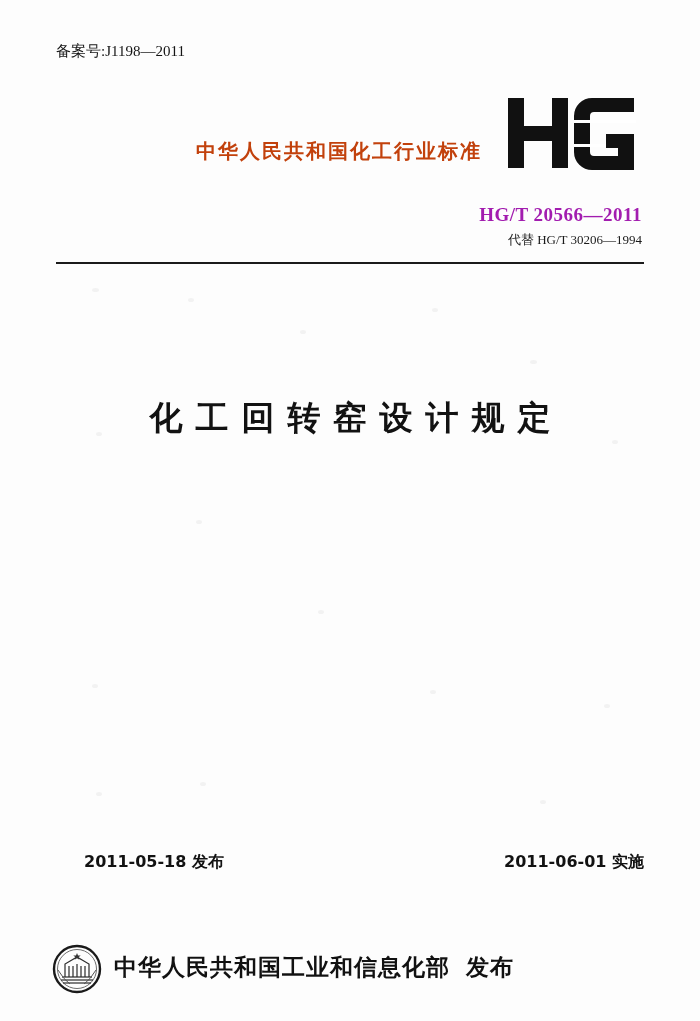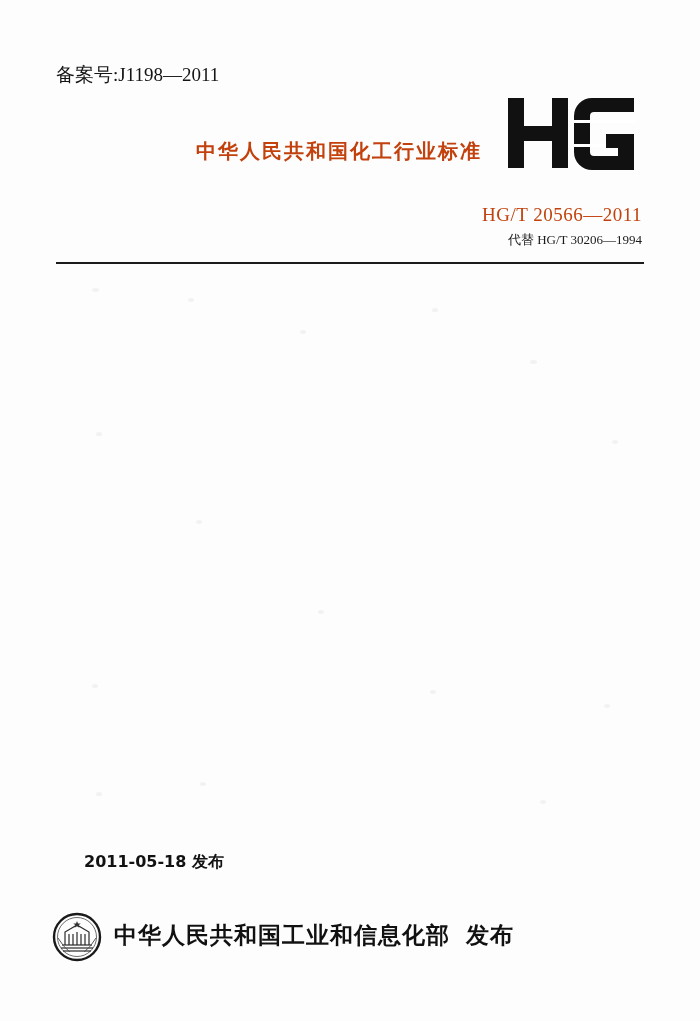--- a/index.html
+++ b/index.html
@@ -26,24 +26,23 @@
     border-radius: 50%;
     background: #e9e9e9;
     opacity: .55;
   }
 
   .filing-no {
     position: absolute;
     left: 56px;
     top: 42px;
     font-family: "Liberation Serif", serif;
-    font-size: 19px;
+    font-size: 15px;
     letter-spacing: 0px;
     color: #141414;
-    margin-top: 20px;
   }
 
   .std-head {
     position: absolute;
     left: 56px;
     right: 56px;
     top: 96px;
     height: 170px;
   }
   .std-title-cn {
@@ -67,23 +66,23 @@
 
   .std-code {
     position: absolute;
     right: 2px;
     top: 108px;
     text-align: right;
     font-family: "Liberation Serif", serif;
   }
   .std-code .line1 {
     font-size: 19px;
-    font-weight: 400;
+    font-weight: 700;
     letter-spacing: .5px;
-    color: #c2410c;
+    color: #a21caf;
   }
   .std-code .line2 {
     font-size: 13px;
     margin-top: 5px;
     color: #1a1a1a;
   }
   .rule {
     position: absolute;
     left: 56px;
     right: 56px;
@@ -133,21 +132,21 @@
     white-space: nowrap;
     margin-left: 28px;
   }
   .date-pub { left: 0px; }
   .date-impl { right: 0px; }
 
   .issuer {
     position: absolute;
     left: 0;
     right: 0;
-    top: 912px;
+    top: 944px;
     height: 52px;
   }
   .emblem {
     position: absolute;
     left: 52px;
     top: 0px;
     width: 50px;
     height: 50px;
   }
   .issuer-text {
@@ -211,24 +210,26 @@
     </div>
 
     <div class="std-code">
       <div class="line1">HG/T 20566—2011</div>
       <div class="line2">代替 HG/T 30206—1994</div>
     </div>
   </div>
 
   <div class="rule"></div>
 
+  <div class="main-title">化工回转窑设计规定</div>
 
 
   <div class="dates">
     <div class="date-pub">2011-05-18 发布</div>
+    <div class="date-impl">2011-06-01 实施</div>
   </div>
 
   <div class="issuer">
     <div class="emblem">
       <svg viewBox="0 0 50 50" width="50" height="50" aria-hidden="true">
         <circle cx="25" cy="25" r="23" fill="none" stroke="#1a1a1a" stroke-width="2.4"></circle>
         <circle cx="25" cy="25" r="19.5" fill="none" stroke="#6d6d6d" stroke-width="1"></circle>
         <g stroke="#2b2b2b" stroke-width="1.2" fill="none">
           <path d="M10 33 L40 33"></path>
           <path d="M13 33 L13 20 L25 13 L37 20 L37 33"></path>

